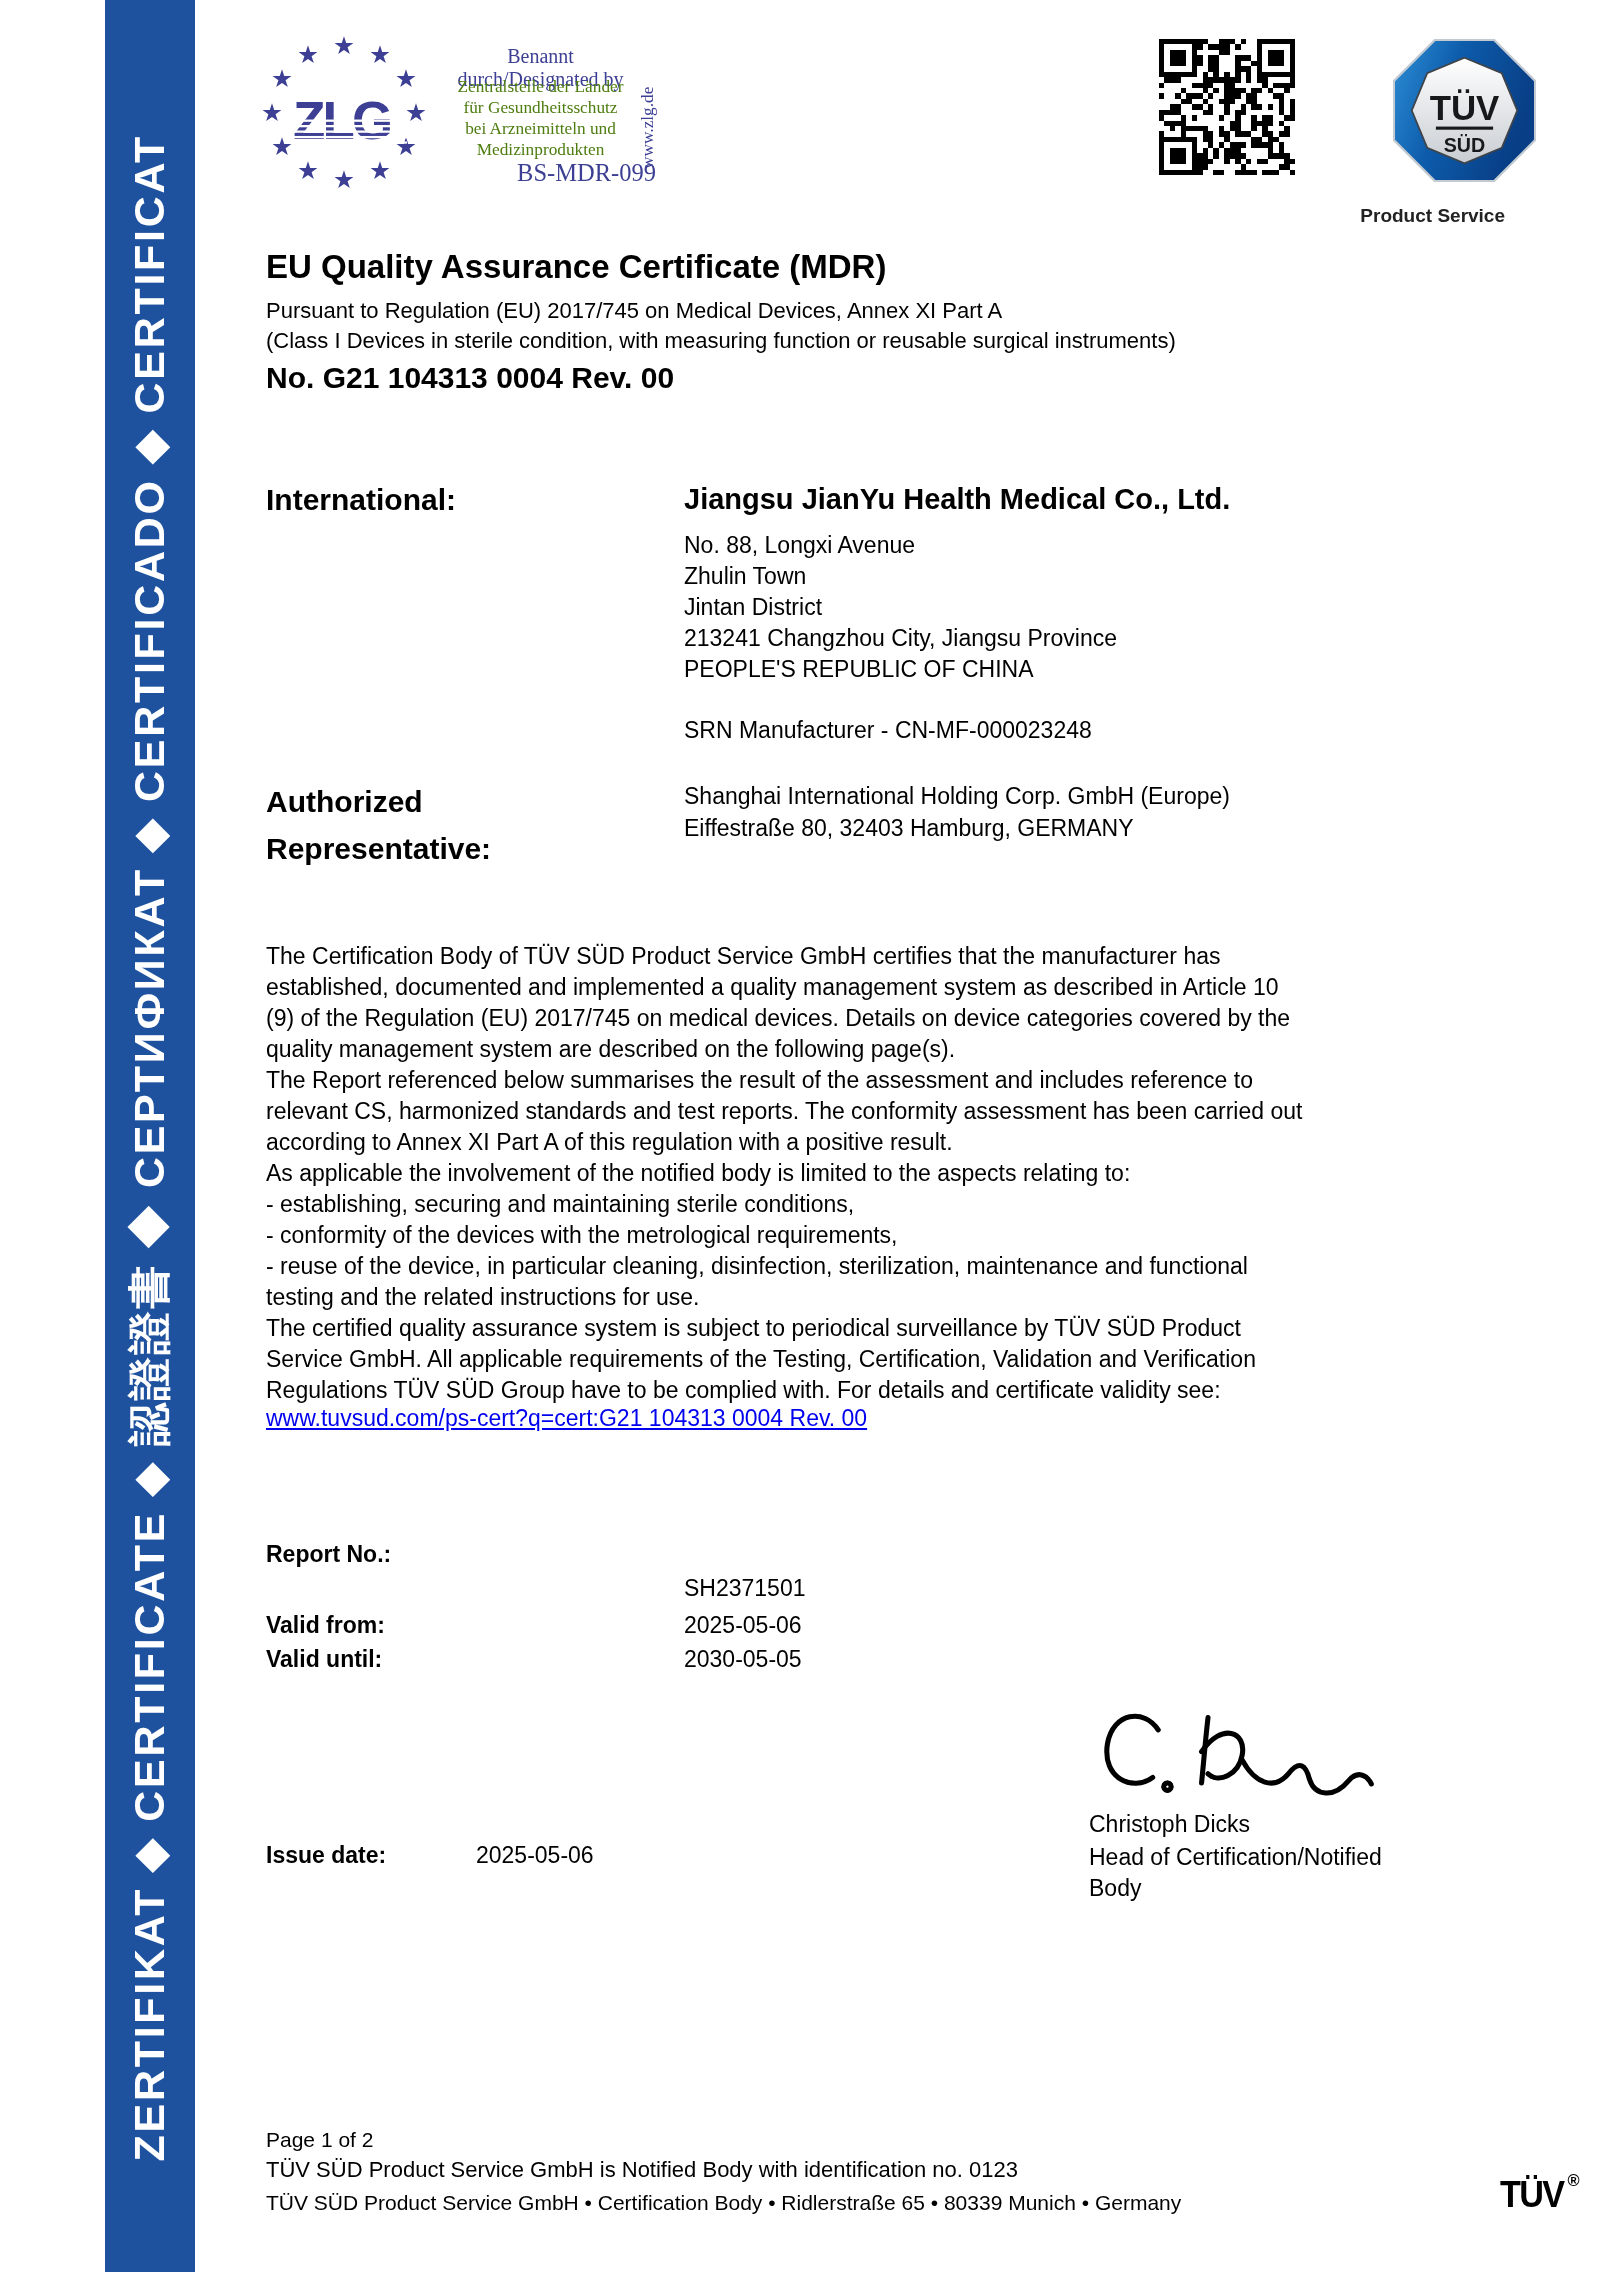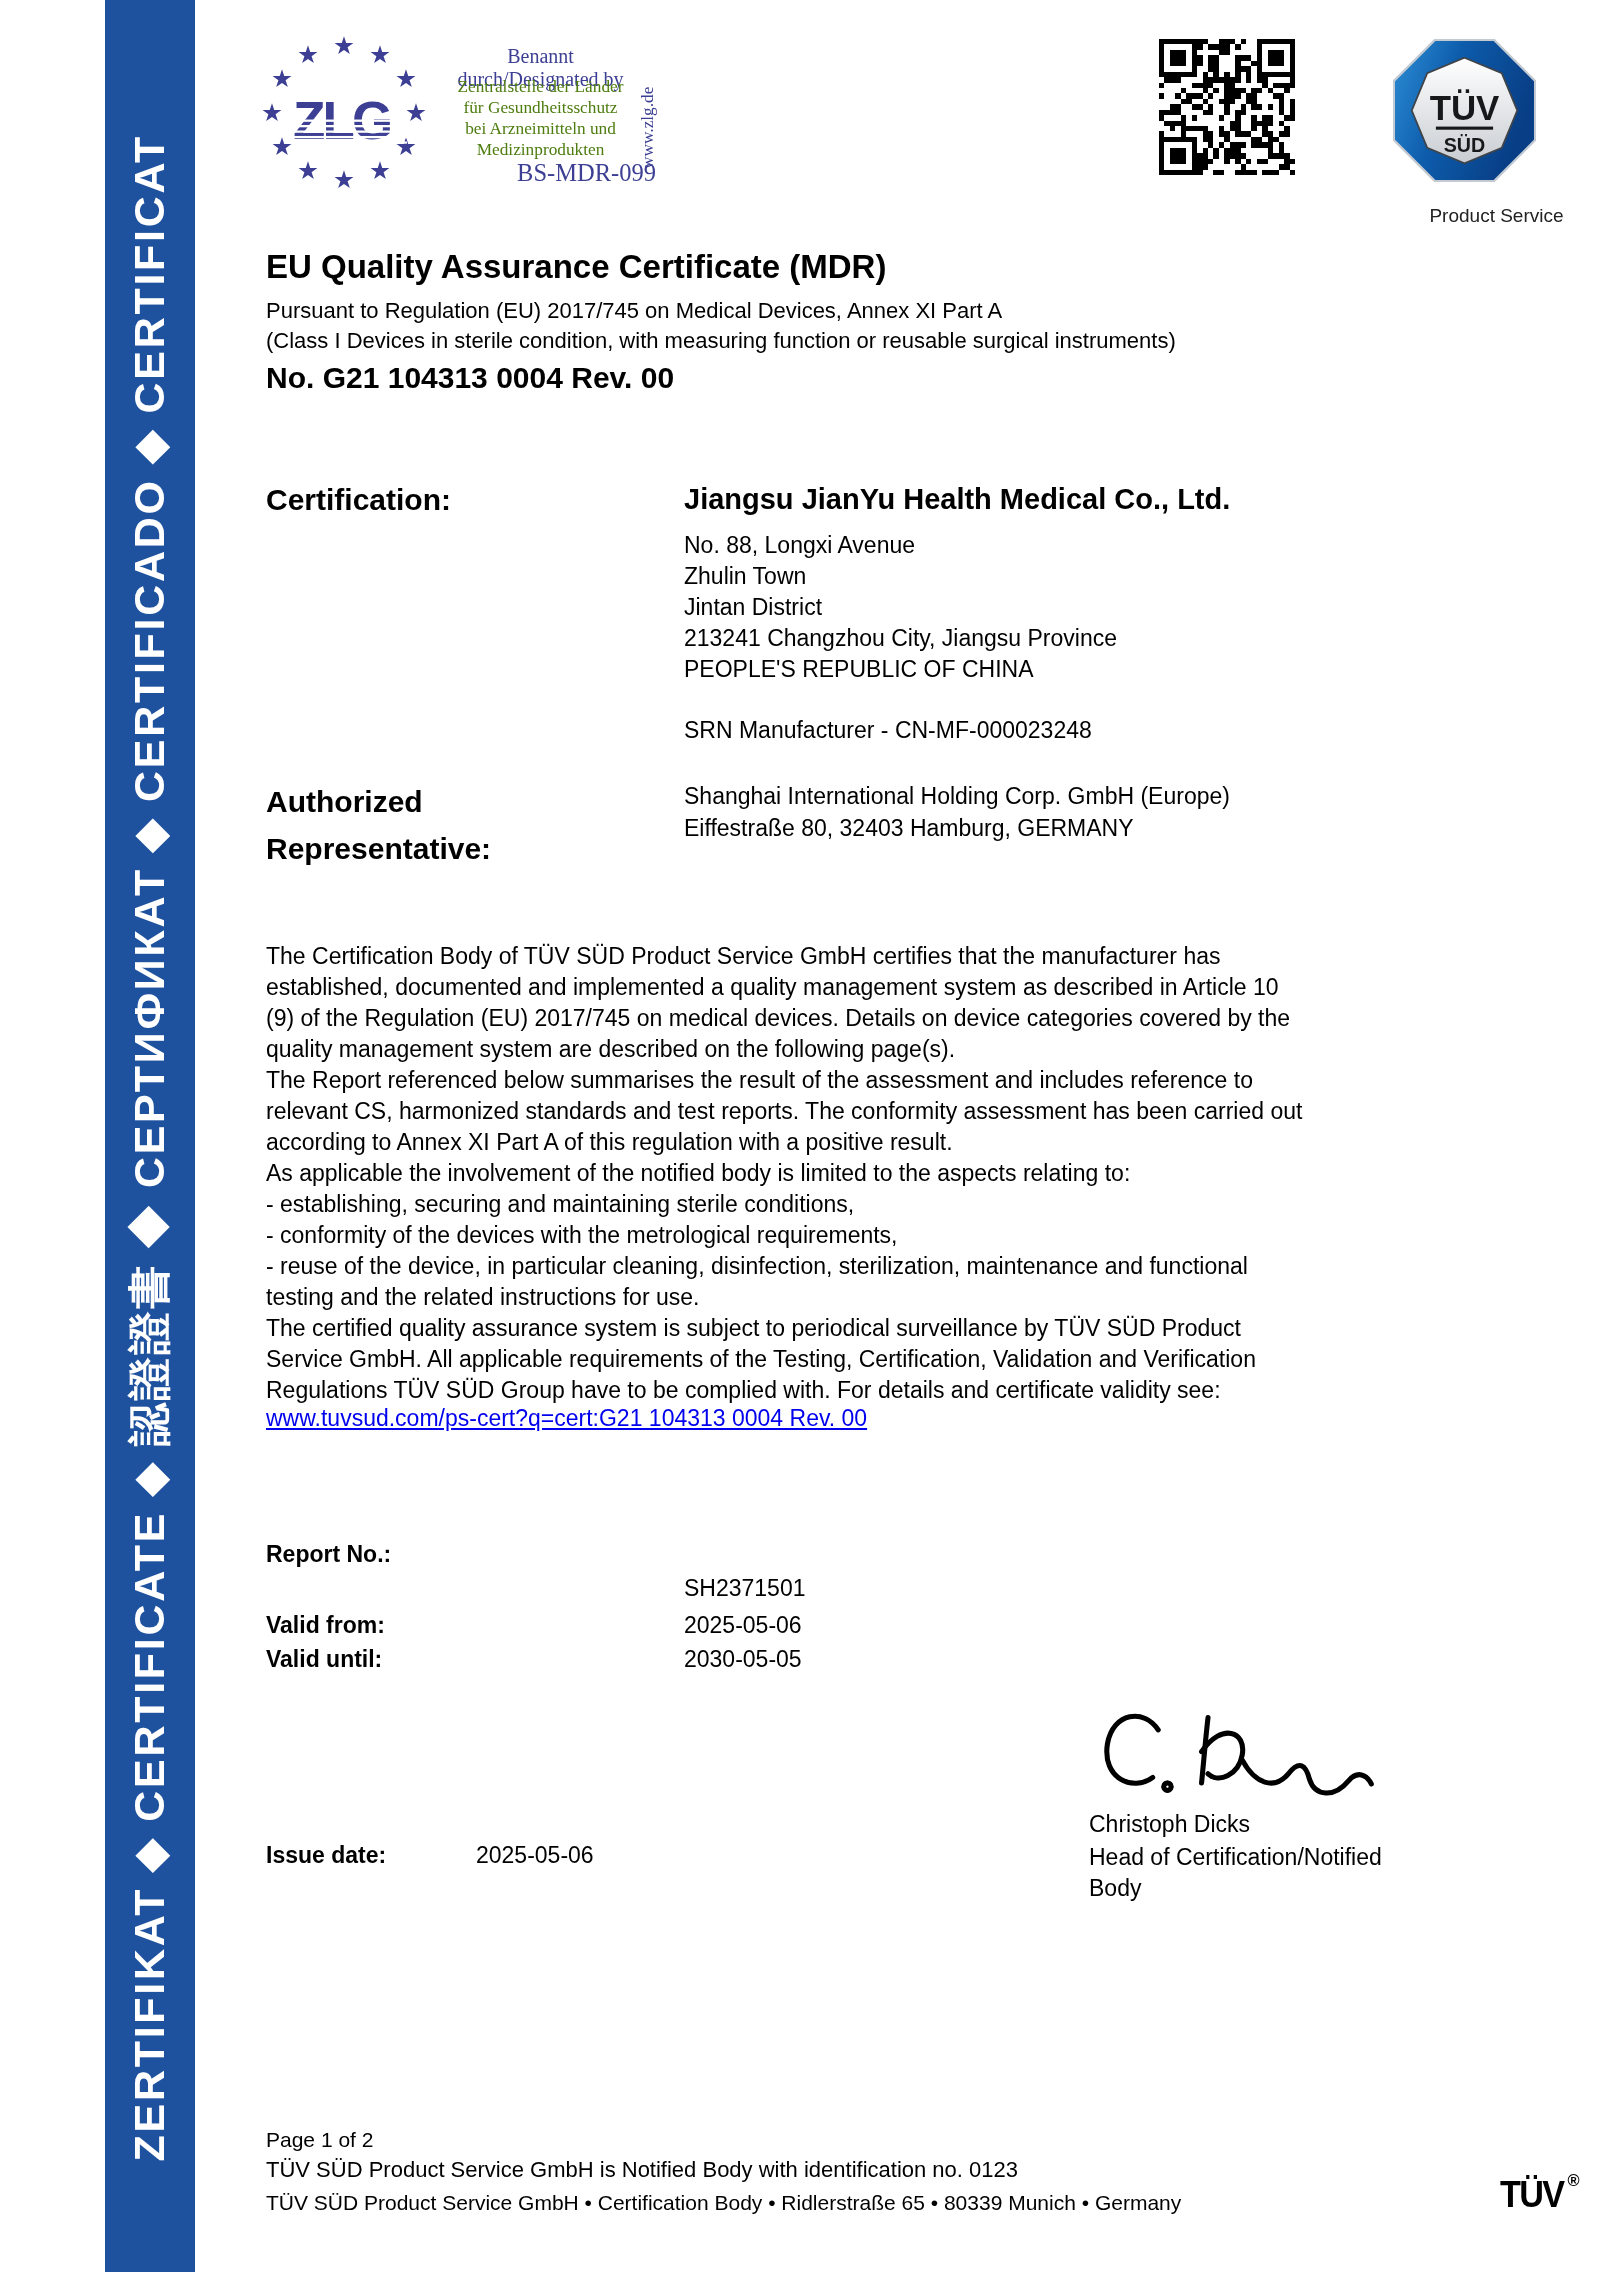--- a/index.html
+++ b/index.html
@@ -24,22 +24,22 @@
   .zlg-web{position:absolute;left:638px;top:64px;height:105px;writing-mode:vertical-rl;
            text-orientation:sideways;transform:rotate(180deg);font-family:"Liberation Serif",serif;
            font-size:17.3px;color:#3c3f93;}
   .zlg-code{position:absolute;left:491px;top:159px;width:191px;text-align:center;
             font-family:"Liberation Serif",serif;font-size:24.5px;color:#3c3f93;}
 
   
   .qr{position:absolute;left:1159px;top:39px;width:136px;height:136px;shape-rendering:crispEdges;}
   .qr rect{fill:#000;}
   .octagon{position:absolute;left:1393px;top:39px;width:143px;height:143px;}
-  .tuv-caption{position:absolute;left:1416px;top:205px;width:161px;text-align:center;
-               font-size:19px;color:#222;letter-spacing:0px;}
+  .tuv-caption{position:absolute;left:1344px;top:205px;width:161px;text-align:right;
+               font-size:19px;color:#222;letter-spacing:0px;font-weight:bold;}
 
   
   .abs{position:absolute;white-space:pre-line;}
   .title{left:266px;top:248px;font-size:33px;font-weight:bold;letter-spacing:0;}
   .subtitle{left:266px;top:296px;font-size:22px;line-height:30px;}
   .certno{left:266px;top:361px;font-size:30px;font-weight:bold;}
   .mfr-label{left:266px;top:483px;font-size:30px;font-weight:bold;}
   .mfr-name{left:684px;top:483px;font-size:29px;font-weight:bold;}
   .mfr-address{left:684px;top:530px;font-size:23px;line-height:31px;}
   .mfr-srn{left:684px;top:717px;font-size:23px;}
@@ -453,21 +453,21 @@
     <rect x="96" y="196" width="128" height="7" fill="#17181a"></rect>
     <text x="160" y="252" text-anchor="middle" font-size="44" font-weight="bold" fill="#17181a" font-family="Liberation Sans, sans-serif">SÜD</text>
   </svg>
   <div class="tuv-caption">Product Service</div>
 
   <div class="abs title">EU Quality Assurance Certificate (MDR)</div>
   <div class="abs subtitle">Pursuant to Regulation (EU) 2017/745 on Medical Devices,  Annex XI Part A
 (Class I Devices in sterile condition, with measuring function or reusable surgical instruments)</div>
   <div class="abs certno">No. G21 104313 0004 Rev. 00</div>
 
-  <div class="abs mfr-label">Certification:</div>
+  <div class="abs mfr-label">International:</div>
   <div class="abs mfr-name">Jiangsu JianYu Health Medical Co., Ltd.</div>
   <div class="abs mfr-address">No. 88, Longxi Avenue
 Zhulin Town
 Jintan District
 213241 Changzhou City, Jiangsu Province
 PEOPLE'S REPUBLIC OF CHINA</div>
   <div class="abs mfr-srn">SRN Manufacturer - CN-MF-000023248</div>
 
   <div class="abs ar-label">Authorized
 Representative:</div>

